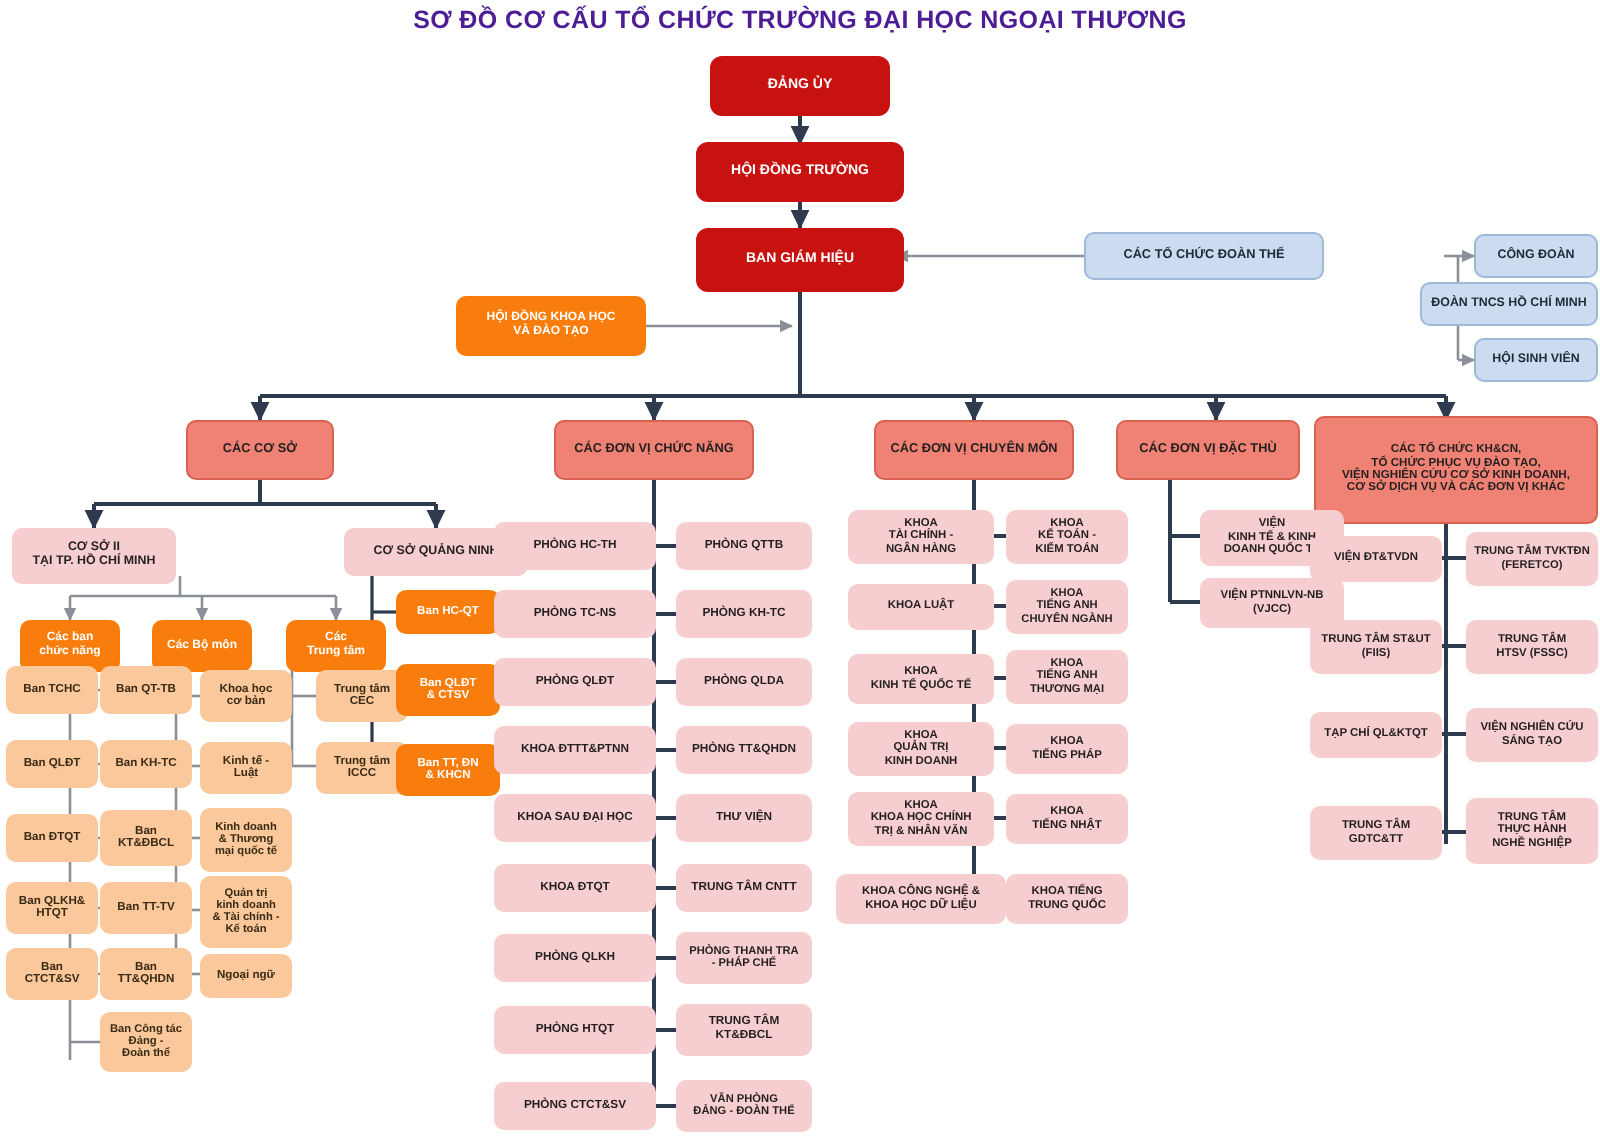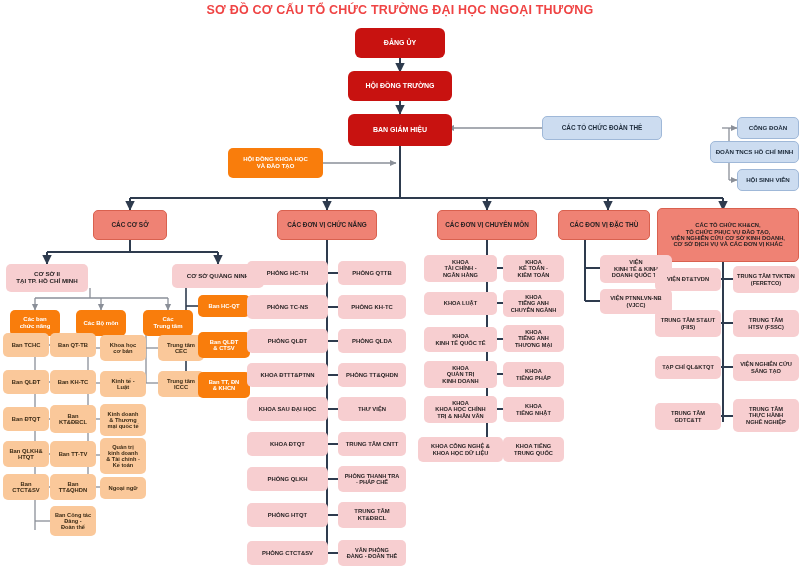--- a/index.html
+++ b/index.html
@@ -6,21 +6,21 @@
   body{
     width:800px;height:570px;
     background:#ffffff;
     font-family:"Liberation Sans","DejaVu Sans",sans-serif;
     overflow:hidden;
     position:relative;
   }
   #chart{position:absolute;left:0;top:0;width:800px;height:570px;}
   .title{
     position:absolute;left:0;top:3px;width:800px;text-align:center;
-    font-size:12.5px;font-weight:bold;color:#ef4444;letter-spacing:.2px;
+    font-size:12.5px;font-weight:bold;color:#4c1d95;letter-spacing:.2px;
   }
   .node{
     position:absolute;box-sizing:border-box;
     display:flex;align-items:center;justify-content:center;
     text-align:center;border-radius:5px;
     line-height:1.12;
     padding:1px 2px;
     white-space:pre-line;
     z-index:3;
   }

